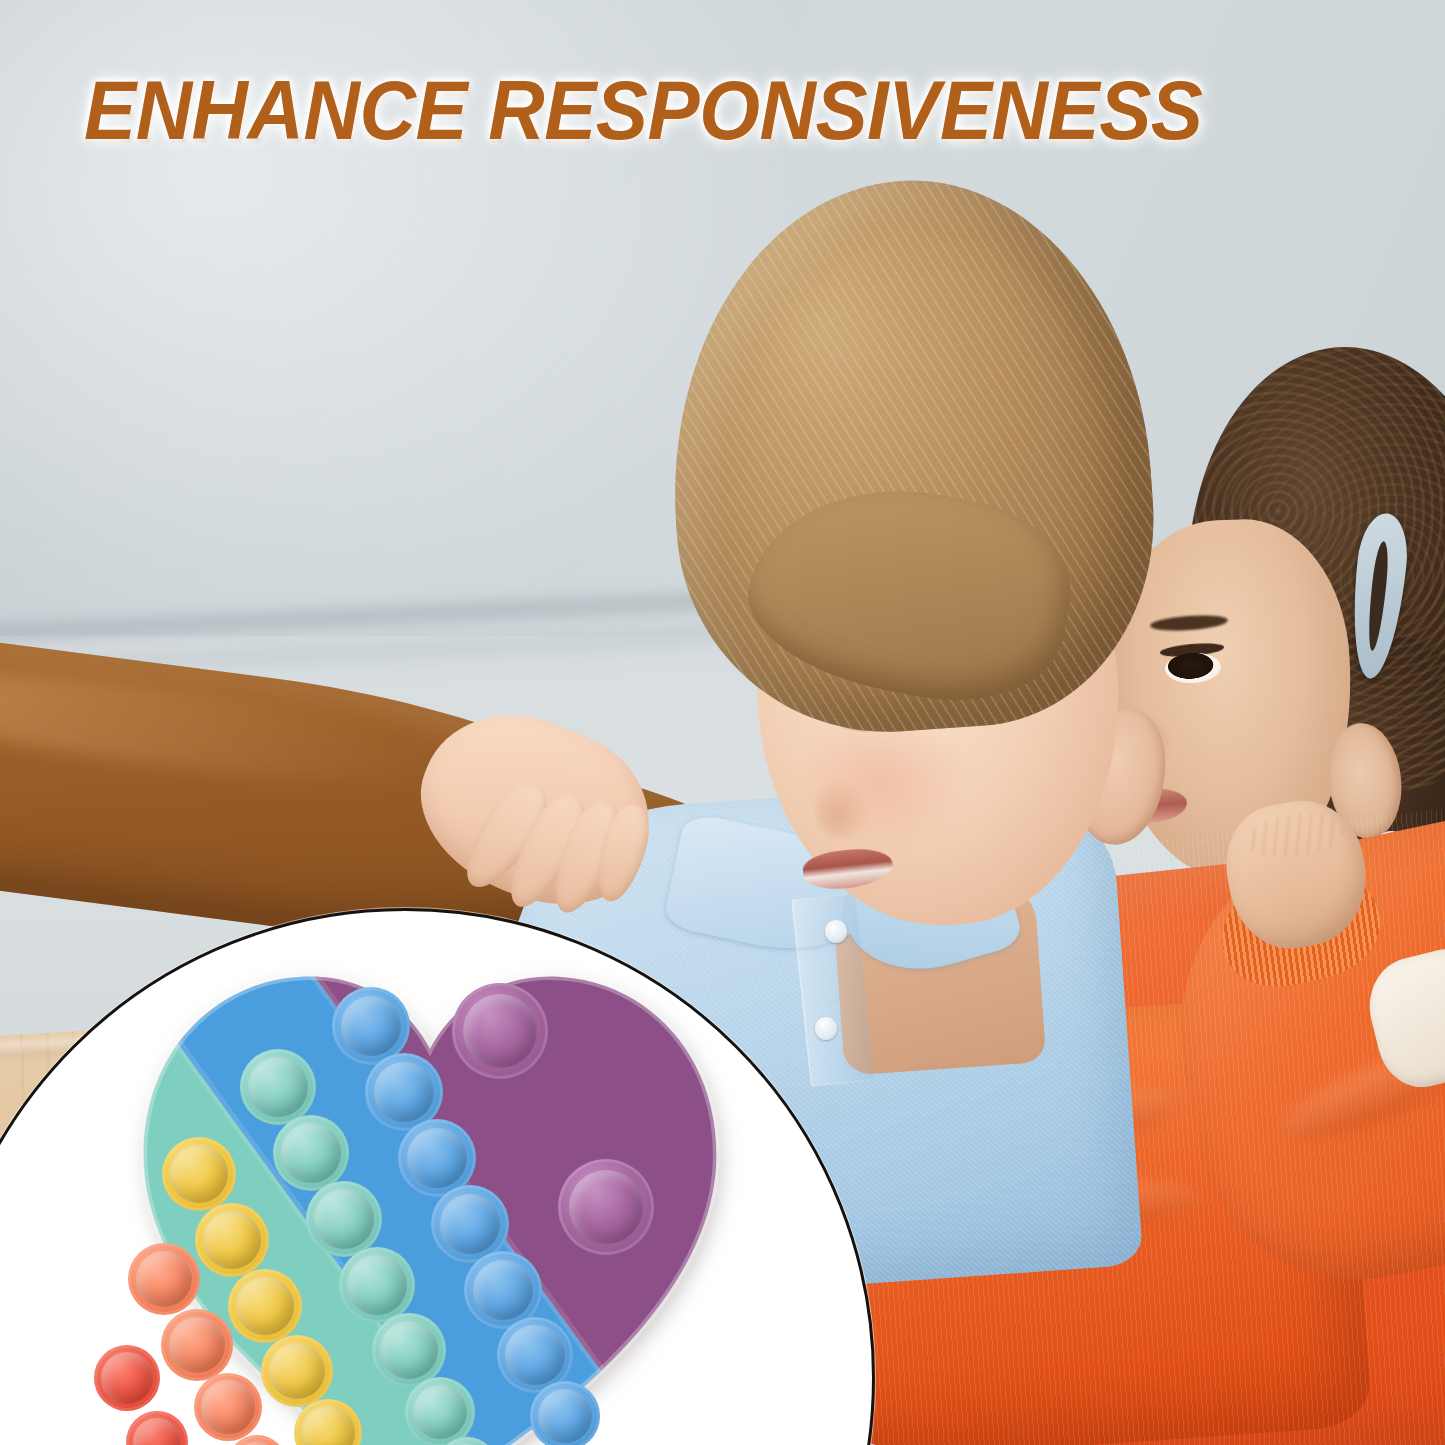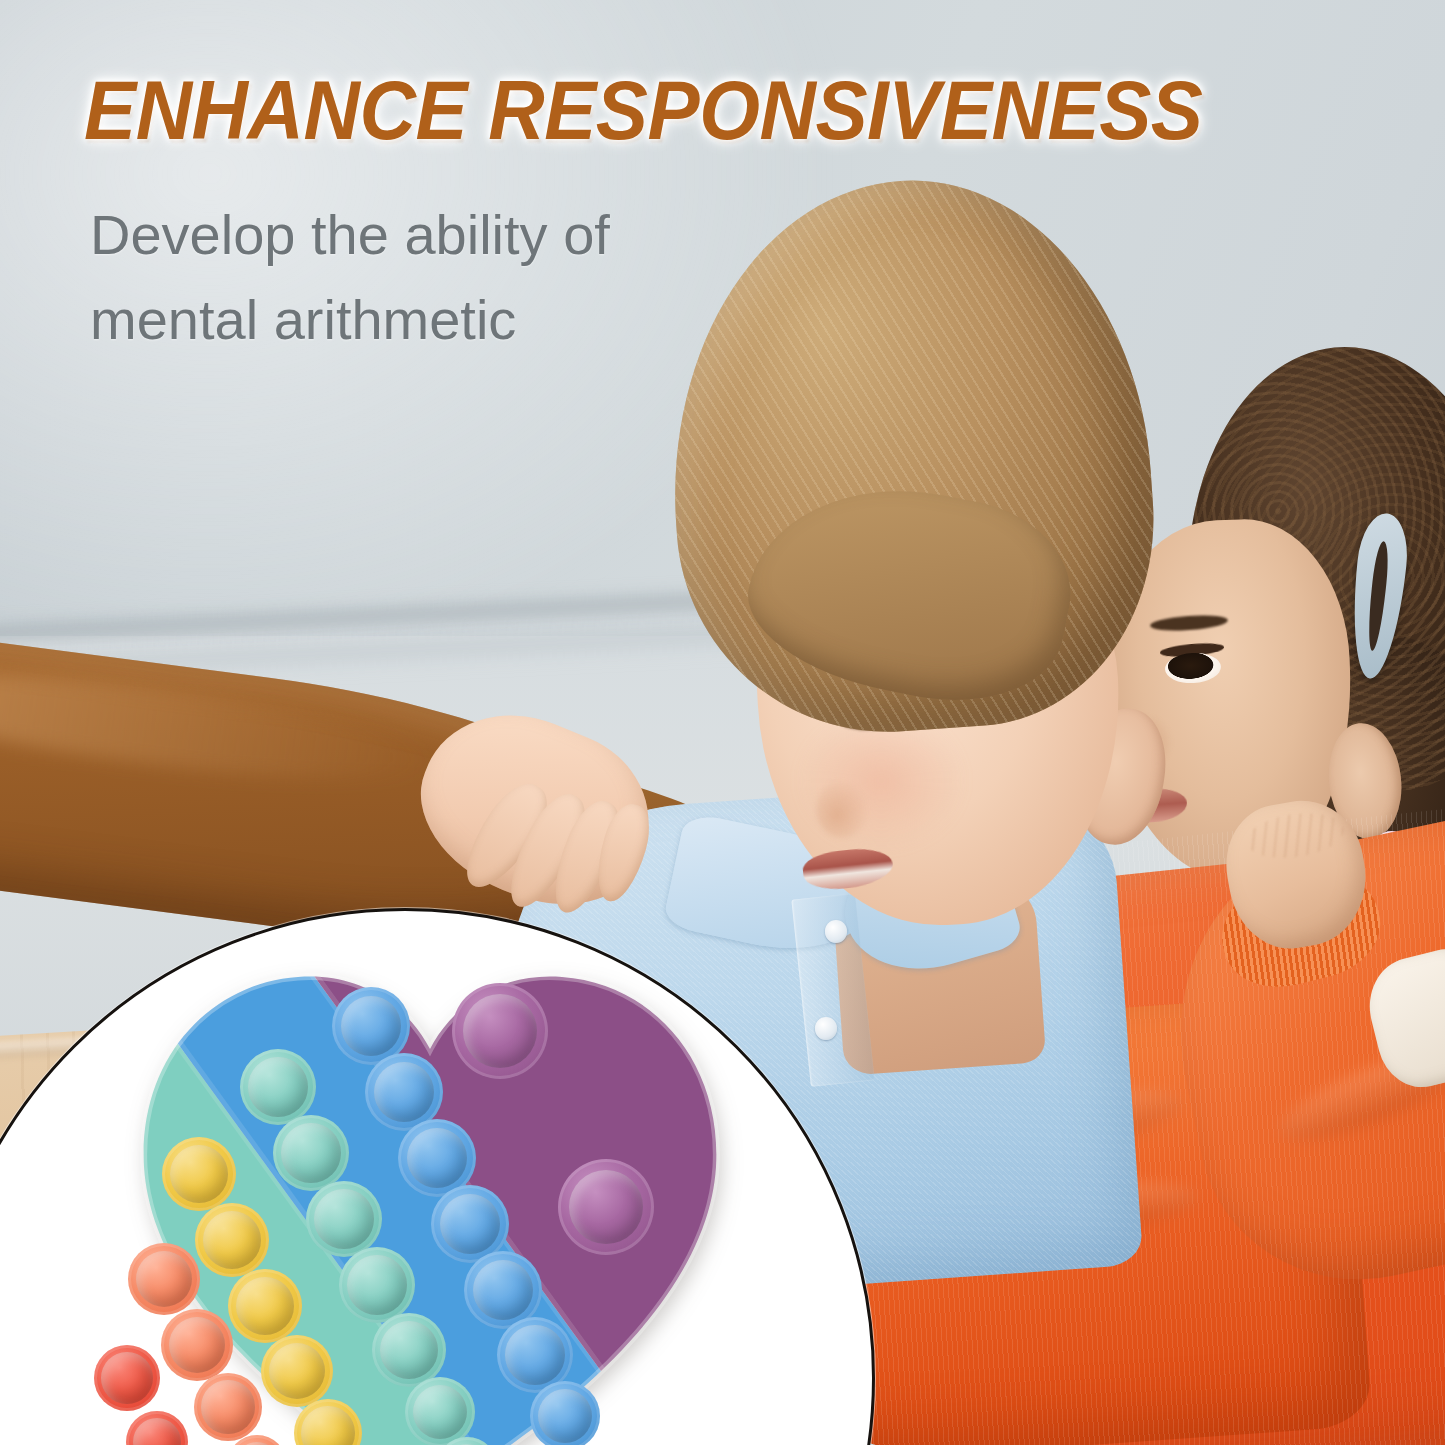--- a/index.html
+++ b/index.html
@@ -464,22 +464,20 @@
     <div class="boy-fringe"></div>
     <div class="boy-hand"></div>
     <div class="finger f1"></div>
     <div class="finger f2"></div>
     <div class="finger f3"></div>
     <div class="finger f4"></div>
   </div>
 
   <div class="headline">ENHANCE RESPONSIVENESS</div>
 
-  <div class="subtitle">Develop the ability of
-mental arithmetic</div>
 
   <div class="inset">
     <div class="heart-wrap">
 
       <svg class="heart" width="590" height="560" viewBox="0 0 590 560">
         <defs>
           <clipPath id="heartClip">
             <path d="M296 556
                      C 150 470, 18 352, 10 226
                      C 4 118, 76 42, 164 36

